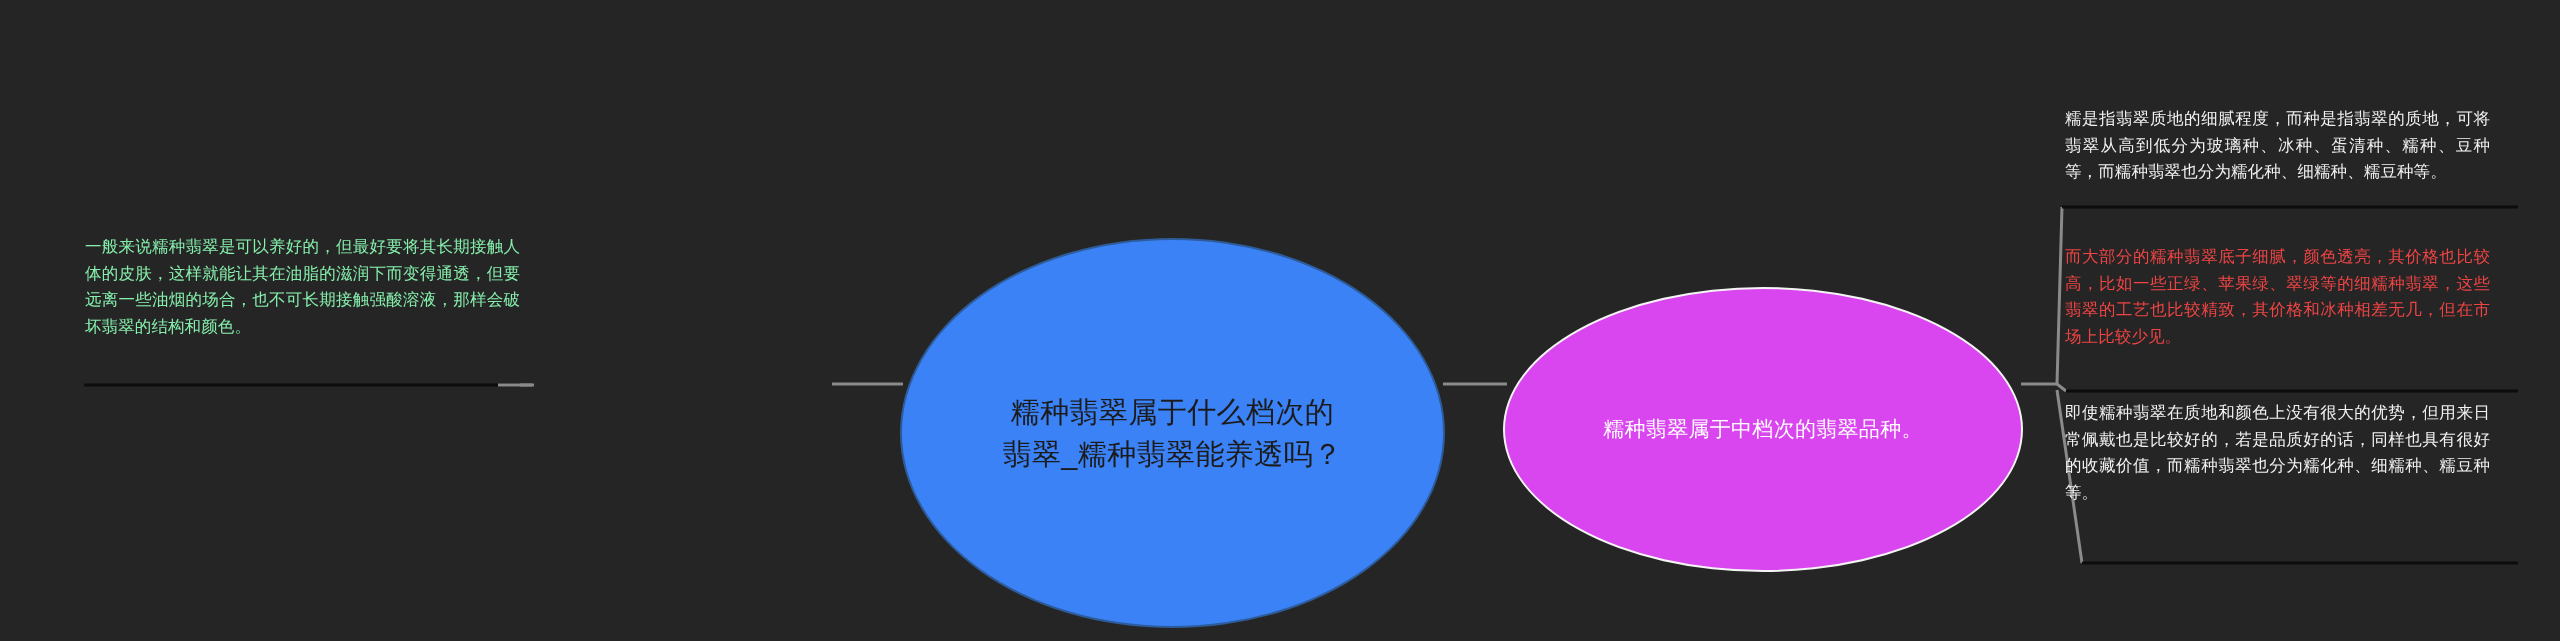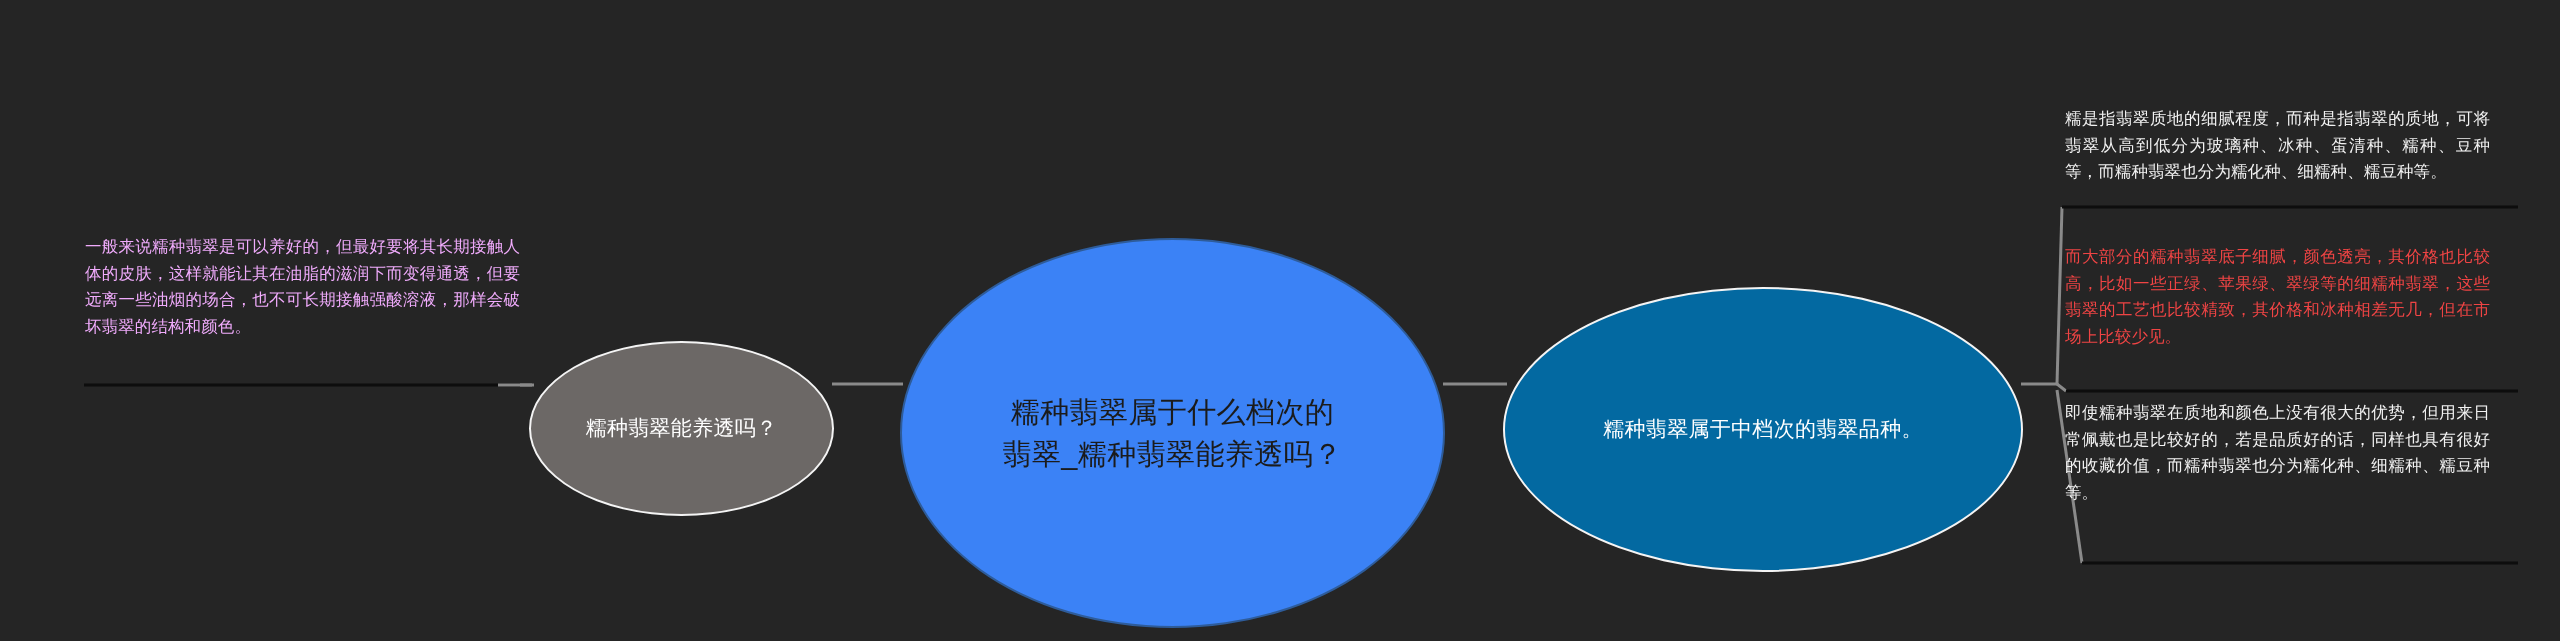--- a/index.html
+++ b/index.html
@@ -112,32 +112,29 @@
 
     <line x1="2057" y1="384" x2="2066" y2="391" stroke="#8a8a8a" stroke-width="3"></line>
 
     <line x1="2057" y1="390" x2="2082" y2="563" stroke="#8a8a8a" stroke-width="3"></line>
 
     <line x1="2062" y1="207" x2="2518" y2="207" stroke="#0d0d0d" stroke-width="3"></line>
     <line x1="2066" y1="391" x2="2518" y2="391" stroke="#0d0d0d" stroke-width="3"></line>
     <line x1="2082" y1="563" x2="2518" y2="563" stroke="#0d0d0d" stroke-width="3"></line>
   </svg>
 
-  <div class="note note-left" style="color: #f0abfc;">一般来说糯种翡翠是可以养好的，但最好要将其长期接触人体的皮肤，这样就能让其在油脂的滋润下而变得通透，但要远离一些油烟的场合，也不可长期接触强酸溶液，那样会破坏翡翠的结构和颜色。</div>
+  <div class="note note-left" style="color: #86efac;">一般来说糯种翡翠是可以养好的，但最好要将其长期接触人体的皮肤，这样就能让其在油脂的滋润下而变得通透，但要远离一些油烟的场合，也不可长期接触强酸溶液，那样会破坏翡翠的结构和颜色。</div>
 
-  <div class="node node-sub node-left" style="background: rgb(108, 104, 102); border-color: rgb(244, 244, 244); color: rgb(255, 255, 255);">
-    <span class="node-label">糯种翡翠能养透吗？</span>
-  </div>
 
   <div class="node node-center" style="background: #3b82f6; border-color: rgb(46, 92, 154); color: rgb(27, 27, 27);">
     <span class="node-label">糯种翡翠属于什么档次的
 翡翠_糯种翡翠能养透吗？</span>
   </div>
 
-  <div class="node node-sub node-right" style="background: #0369a1; border-color: rgb(244, 244, 244); color: rgb(255, 255, 255);">
+  <div class="node node-sub node-right" style="background: #d946ef; border-color: rgb(244, 244, 244); color: rgb(255, 255, 255);">
     <span class="node-label">糯种翡翠属于中档次的翡翠品种。</span>
   </div>
 
   <div class="note note-r1" style="color: rgb(242, 242, 242);">糯是指翡翠质地的细腻程度，而种是指翡翠的质地，可将翡翠从高到低分为玻璃种、冰种、蛋清种、糯种、豆种等，而糯种翡翠也分为糯化种、细糯种、糯豆种等。</div>
 
   <div class="note note-r2" style="color: #ef4444;">而大部分的糯种翡翠底子细腻，颜色透亮，其价格也比较高，比如一些正绿、苹果绿、翠绿等的细糯种翡翠，这些翡翠的工艺也比较精致，其价格和冰种相差无几，但在市场上比较少见。</div>
 
   <div class="note note-r3" style="color: rgb(242, 242, 242);">即使糯种翡翠在质地和颜色上没有很大的优势，但用来日常佩戴也是比较好的，若是品质好的话，同样也具有很好的收藏价值，而糯种翡翠也分为糯化种、细糯种、糯豆种等。</div>
 
 </div>

